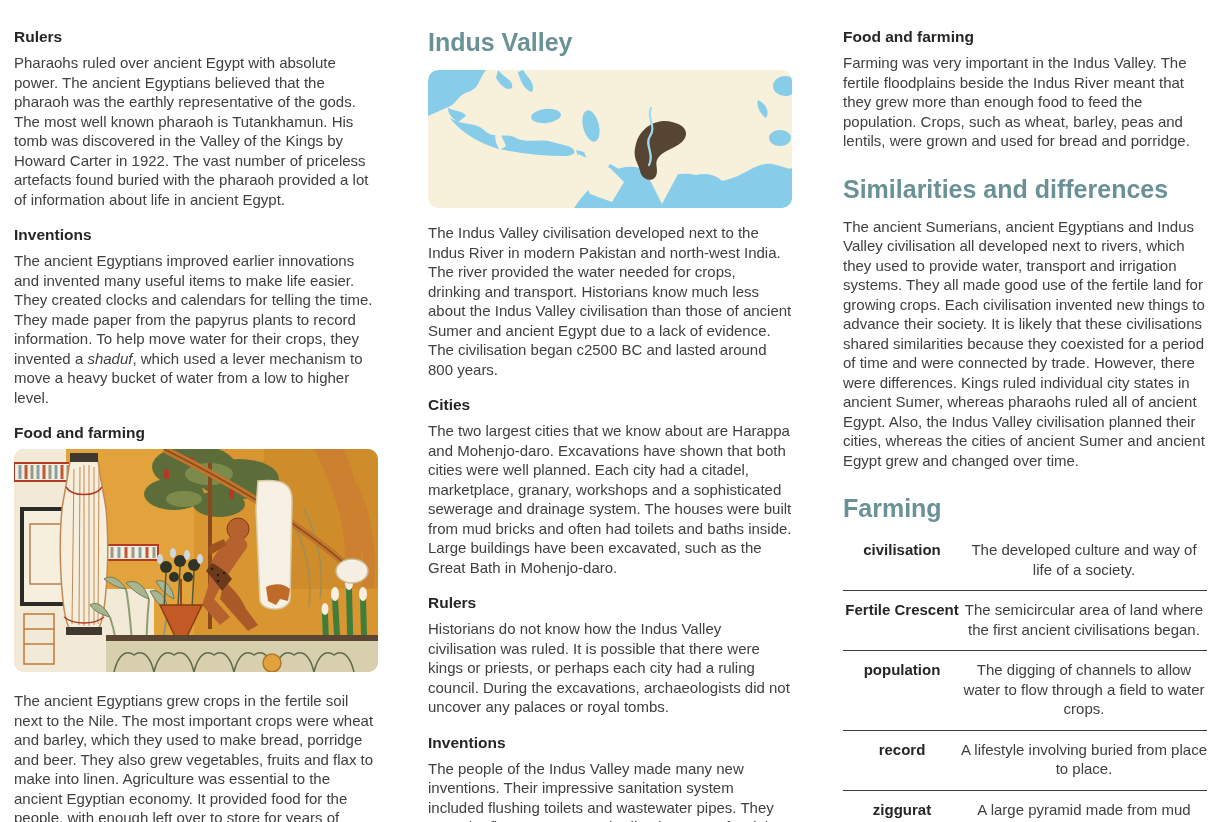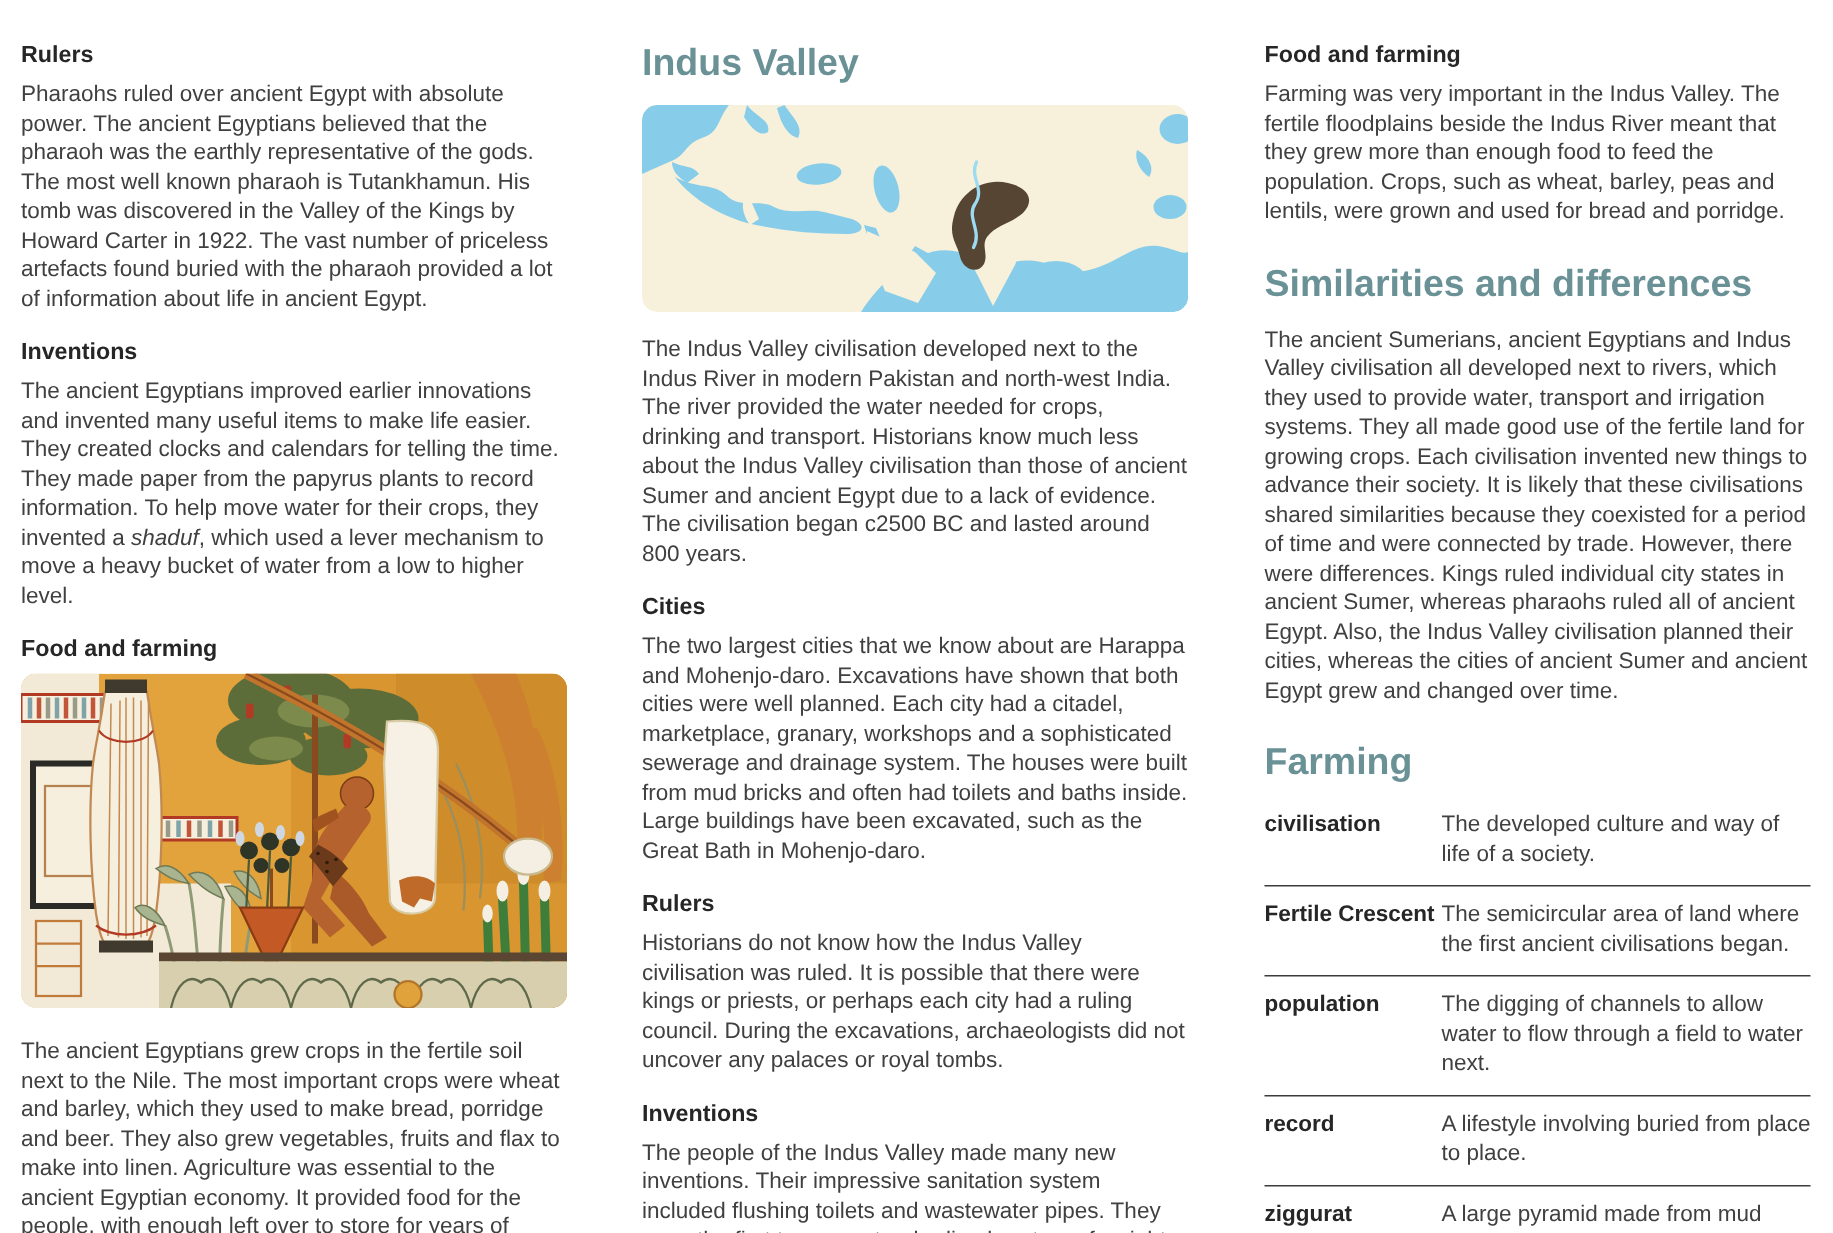--- a/index.html
+++ b/index.html
@@ -26,21 +26,21 @@
     margin:0 0 13px 0;
   }
   em.term{font-style:italic;}
 
   figure{margin:0;}
   .map-figure{margin:2px 0 15px 0;line-height:0;}
   .painting-figure{margin:4px 0 19px 0;line-height:0;}
   .rounded-img{border-radius:10px;display:block;}
 
   .glossary-table{margin-top:2px;}
-  .glossary-row{display:flex;padding:9px 0 11px 0;border-bottom:1.5px solid #3c3c3c;}
+  .glossary-row{display:flex;padding:9px 0 11px 0;border-bottom:1.5px solid #3c3c3c;text-align:center;}
   .glossary-row:last-child{border-bottom:none;}
   .glossary-term{width:118px;flex-shrink:0;font-size:15px;font-weight:bold;color:#262626;line-height:19.5px;}
   .glossary-def{font-size:15px;line-height:19.5px;color:#404040;}
 </style>
 </head>
 <body>
 
 <div class="col" id="col1">
   <h3 class="subhead">Rulers</h3>
   <p class="body">Pharaohs ruled over ancient Egypt with absolute power. The ancient Egyptians believed that the pharaoh was the earthly representative of the gods. The most well known pharaoh is Tutankhamun. His tomb was discovered in the Valley of the Kings by Howard Carter in 1922. The vast number of priceless artefacts found buried with the pharaoh provided a lot of information about life in ancient Egypt.</p>
@@ -305,21 +305,21 @@
     <div class="glossary-row">
       <div class="glossary-term">civilisation</div>
       <div class="glossary-def">The developed culture and way of life of a society.</div>
     </div>
     <div class="glossary-row">
       <div class="glossary-term">Fertile Crescent</div>
       <div class="glossary-def">The semicircular area of land where the first ancient civilisations began.</div>
     </div>
     <div class="glossary-row">
       <div class="glossary-term">population</div>
-      <div class="glossary-def">The digging of channels to allow water to flow through a field to water next.</div>
+      <div class="glossary-def">The digging of channels to allow water to flow through a field to water crops.</div>
     </div>
     <div class="glossary-row">
       <div class="glossary-term">record</div>
       <div class="glossary-def">A lifestyle involving buried from place to place.</div>
     </div>
     <div class="glossary-row">
       <div class="glossary-term">ziggurat</div>
       <div class="glossary-def">A large pyramid made from mud bricks, with a temple on top.</div>
     </div>
   </div>

